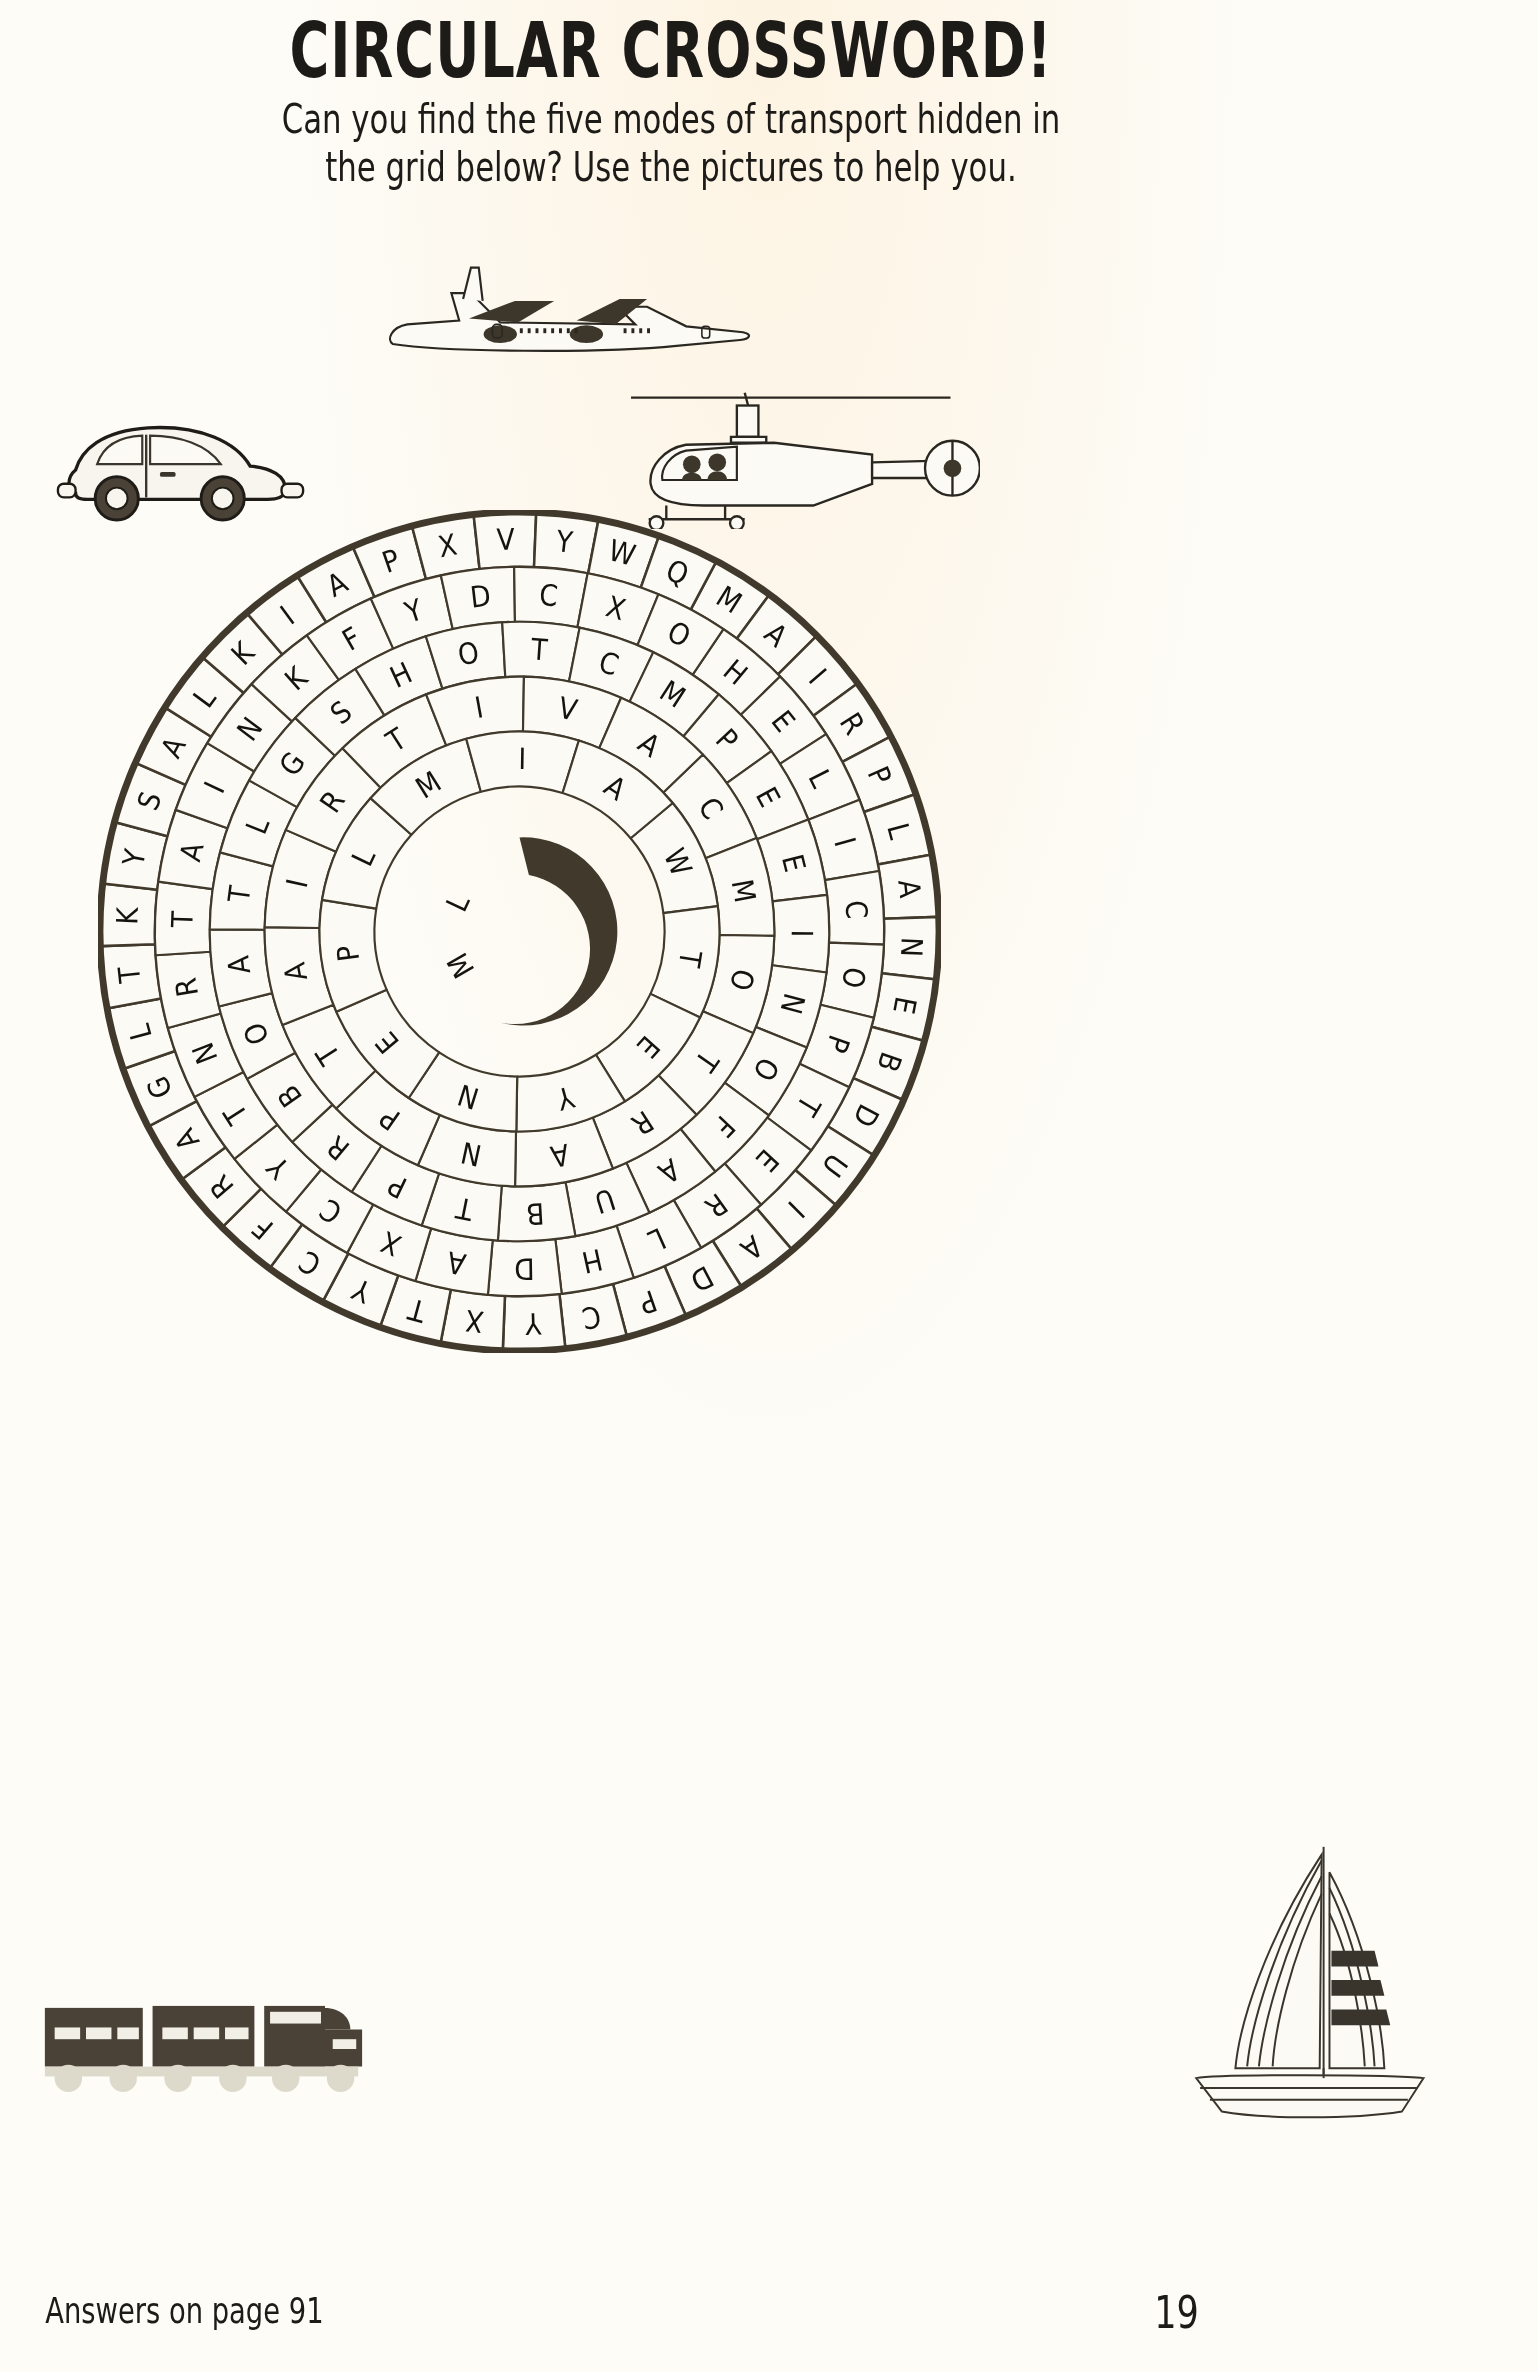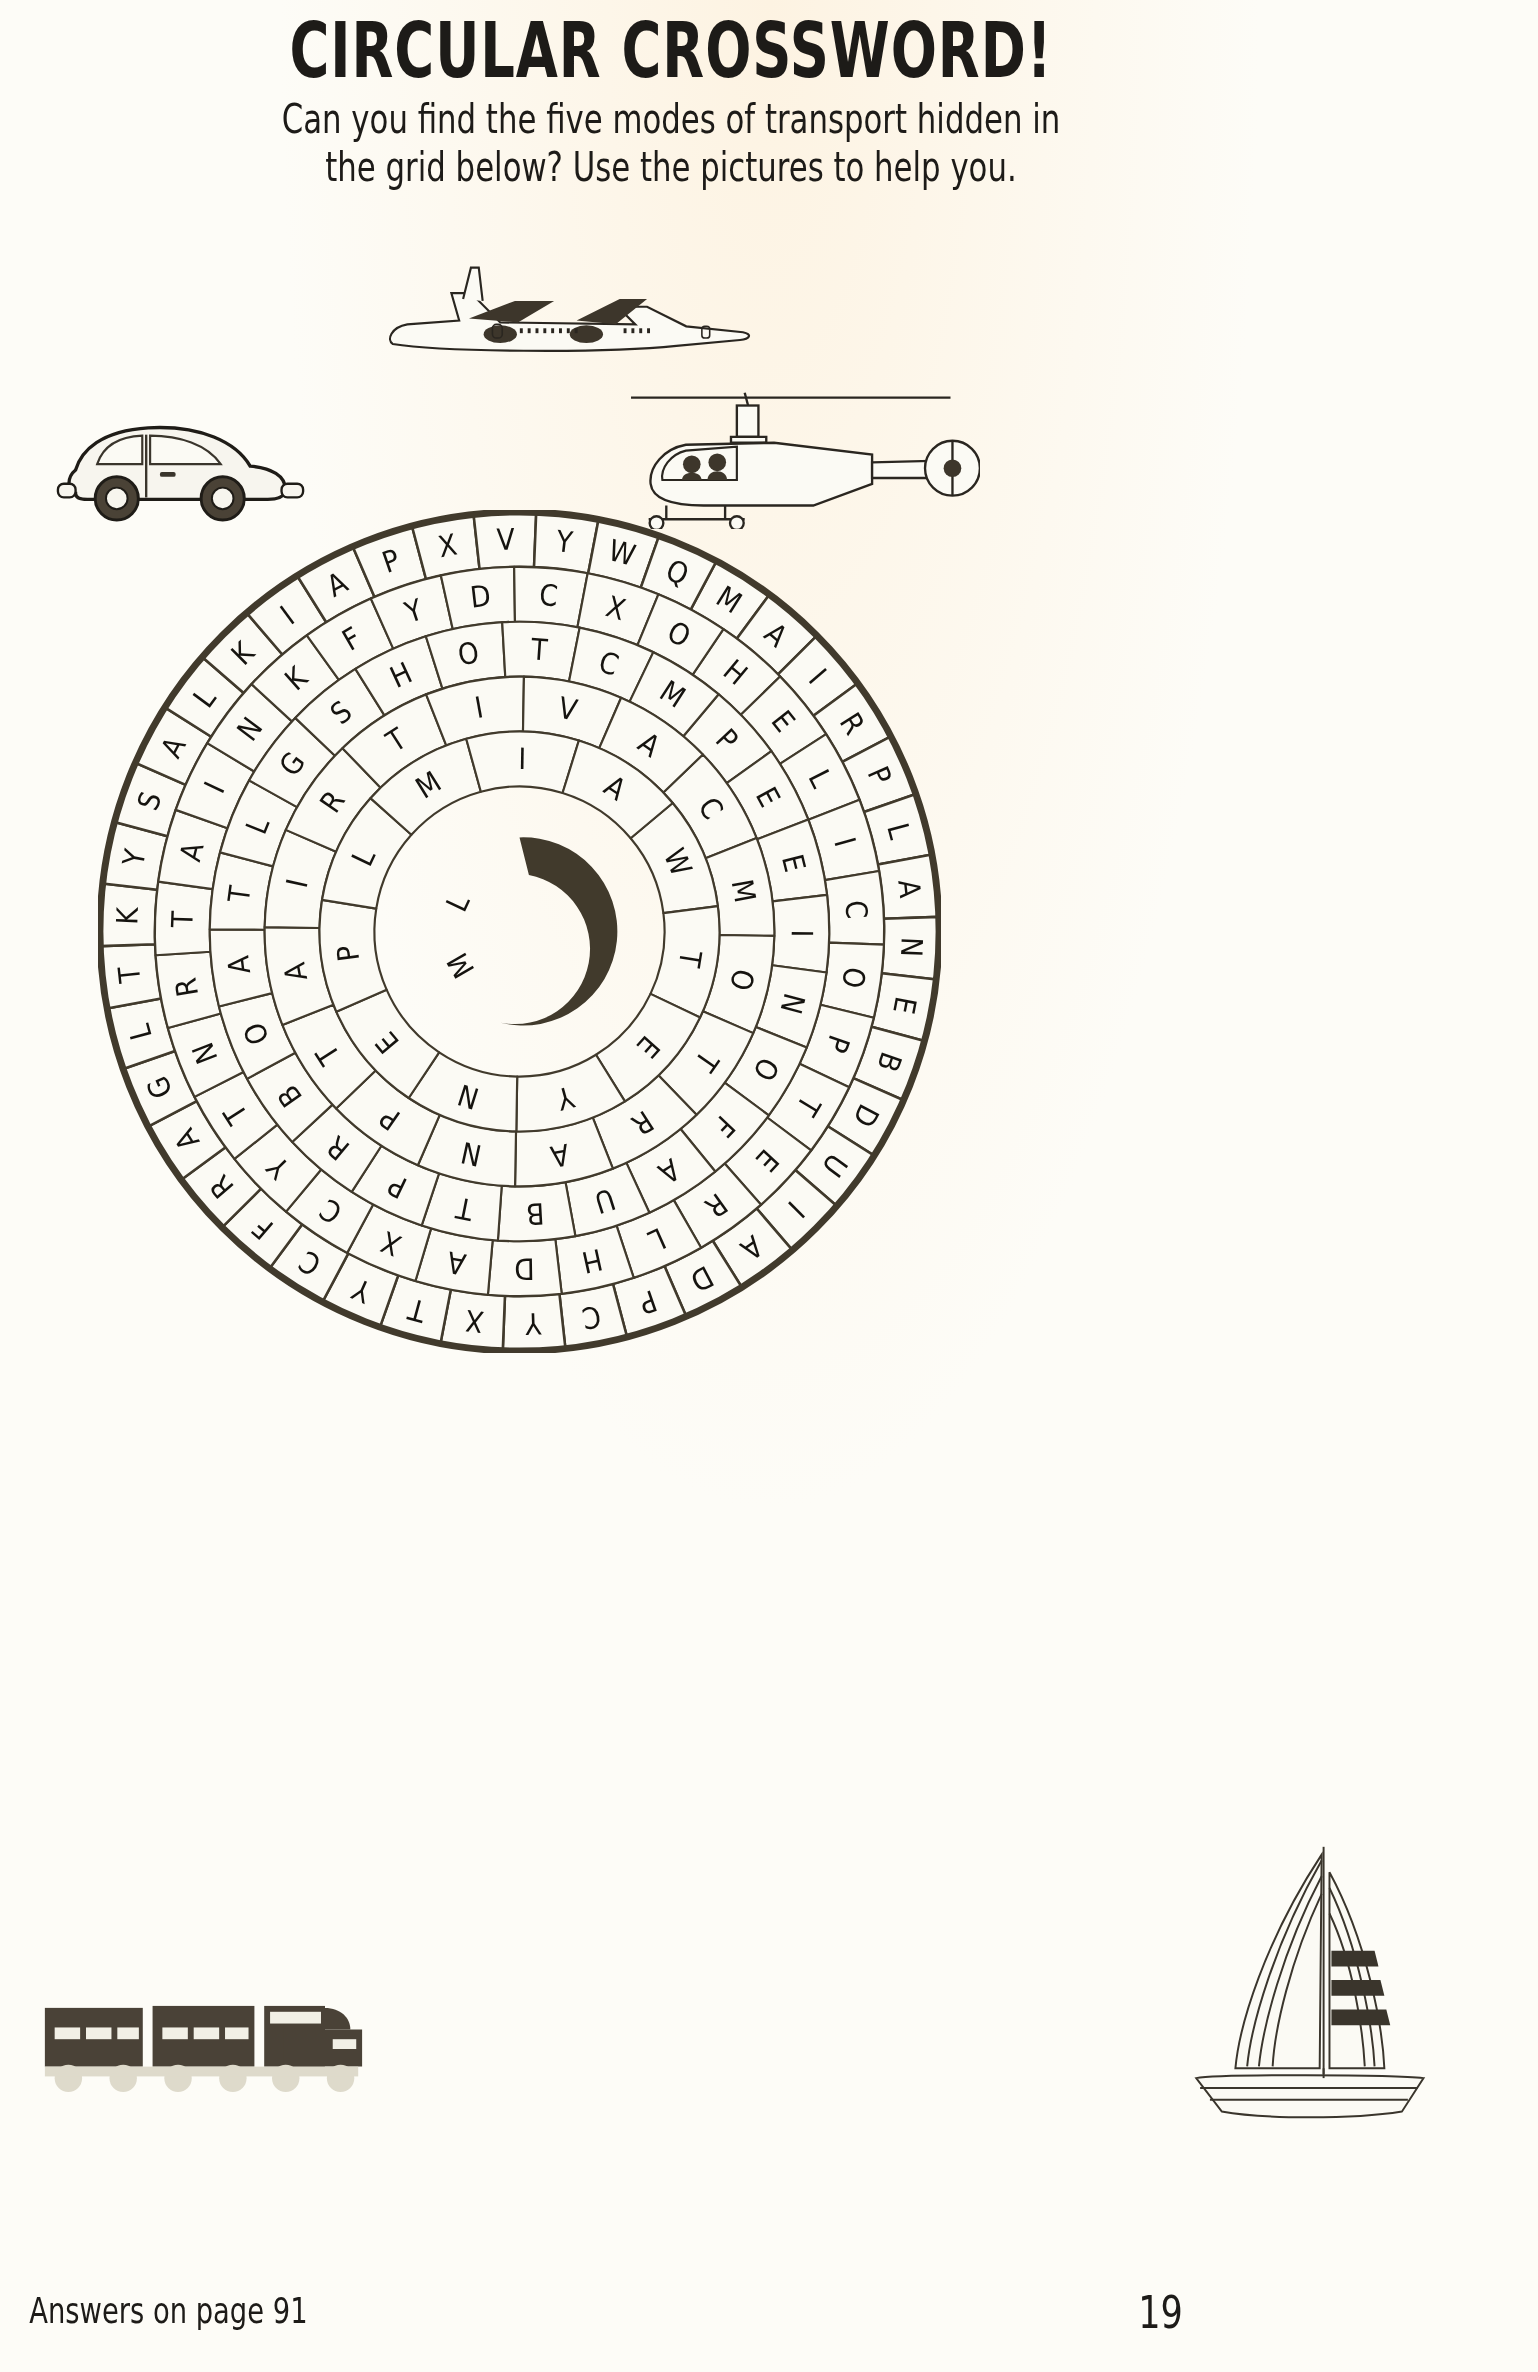--- a/index.html
+++ b/index.html
@@ -35,21 +35,21 @@
   .sub-line{
     font-family:"DejaVu Sans Condensed","Liberation Sans",sans-serif;
     font-size:36px;
     color:#1d1b18;
     transform:scaleX(0.95) scaleY(1.12);
     line-height:1.32;
     margin:0;
   }
   
   #footer{
-    position:absolute;left:0;bottom:21.6px;width:1217px;
+    position:absolute;left:16px;bottom:21.6px;width:1217px;
     height:59px;
   }
   #answers-note{
     position:absolute;left:21.6px;top:0;
     font-family:"DejaVu Sans Condensed","Liberation Sans",sans-serif;
     font-size:32px;color:#1d1b18;
     transform:scaleX(0.95) scaleY(1.1);
   }
   #page-number{
     position:absolute;right:33px;top:-3.9px;

